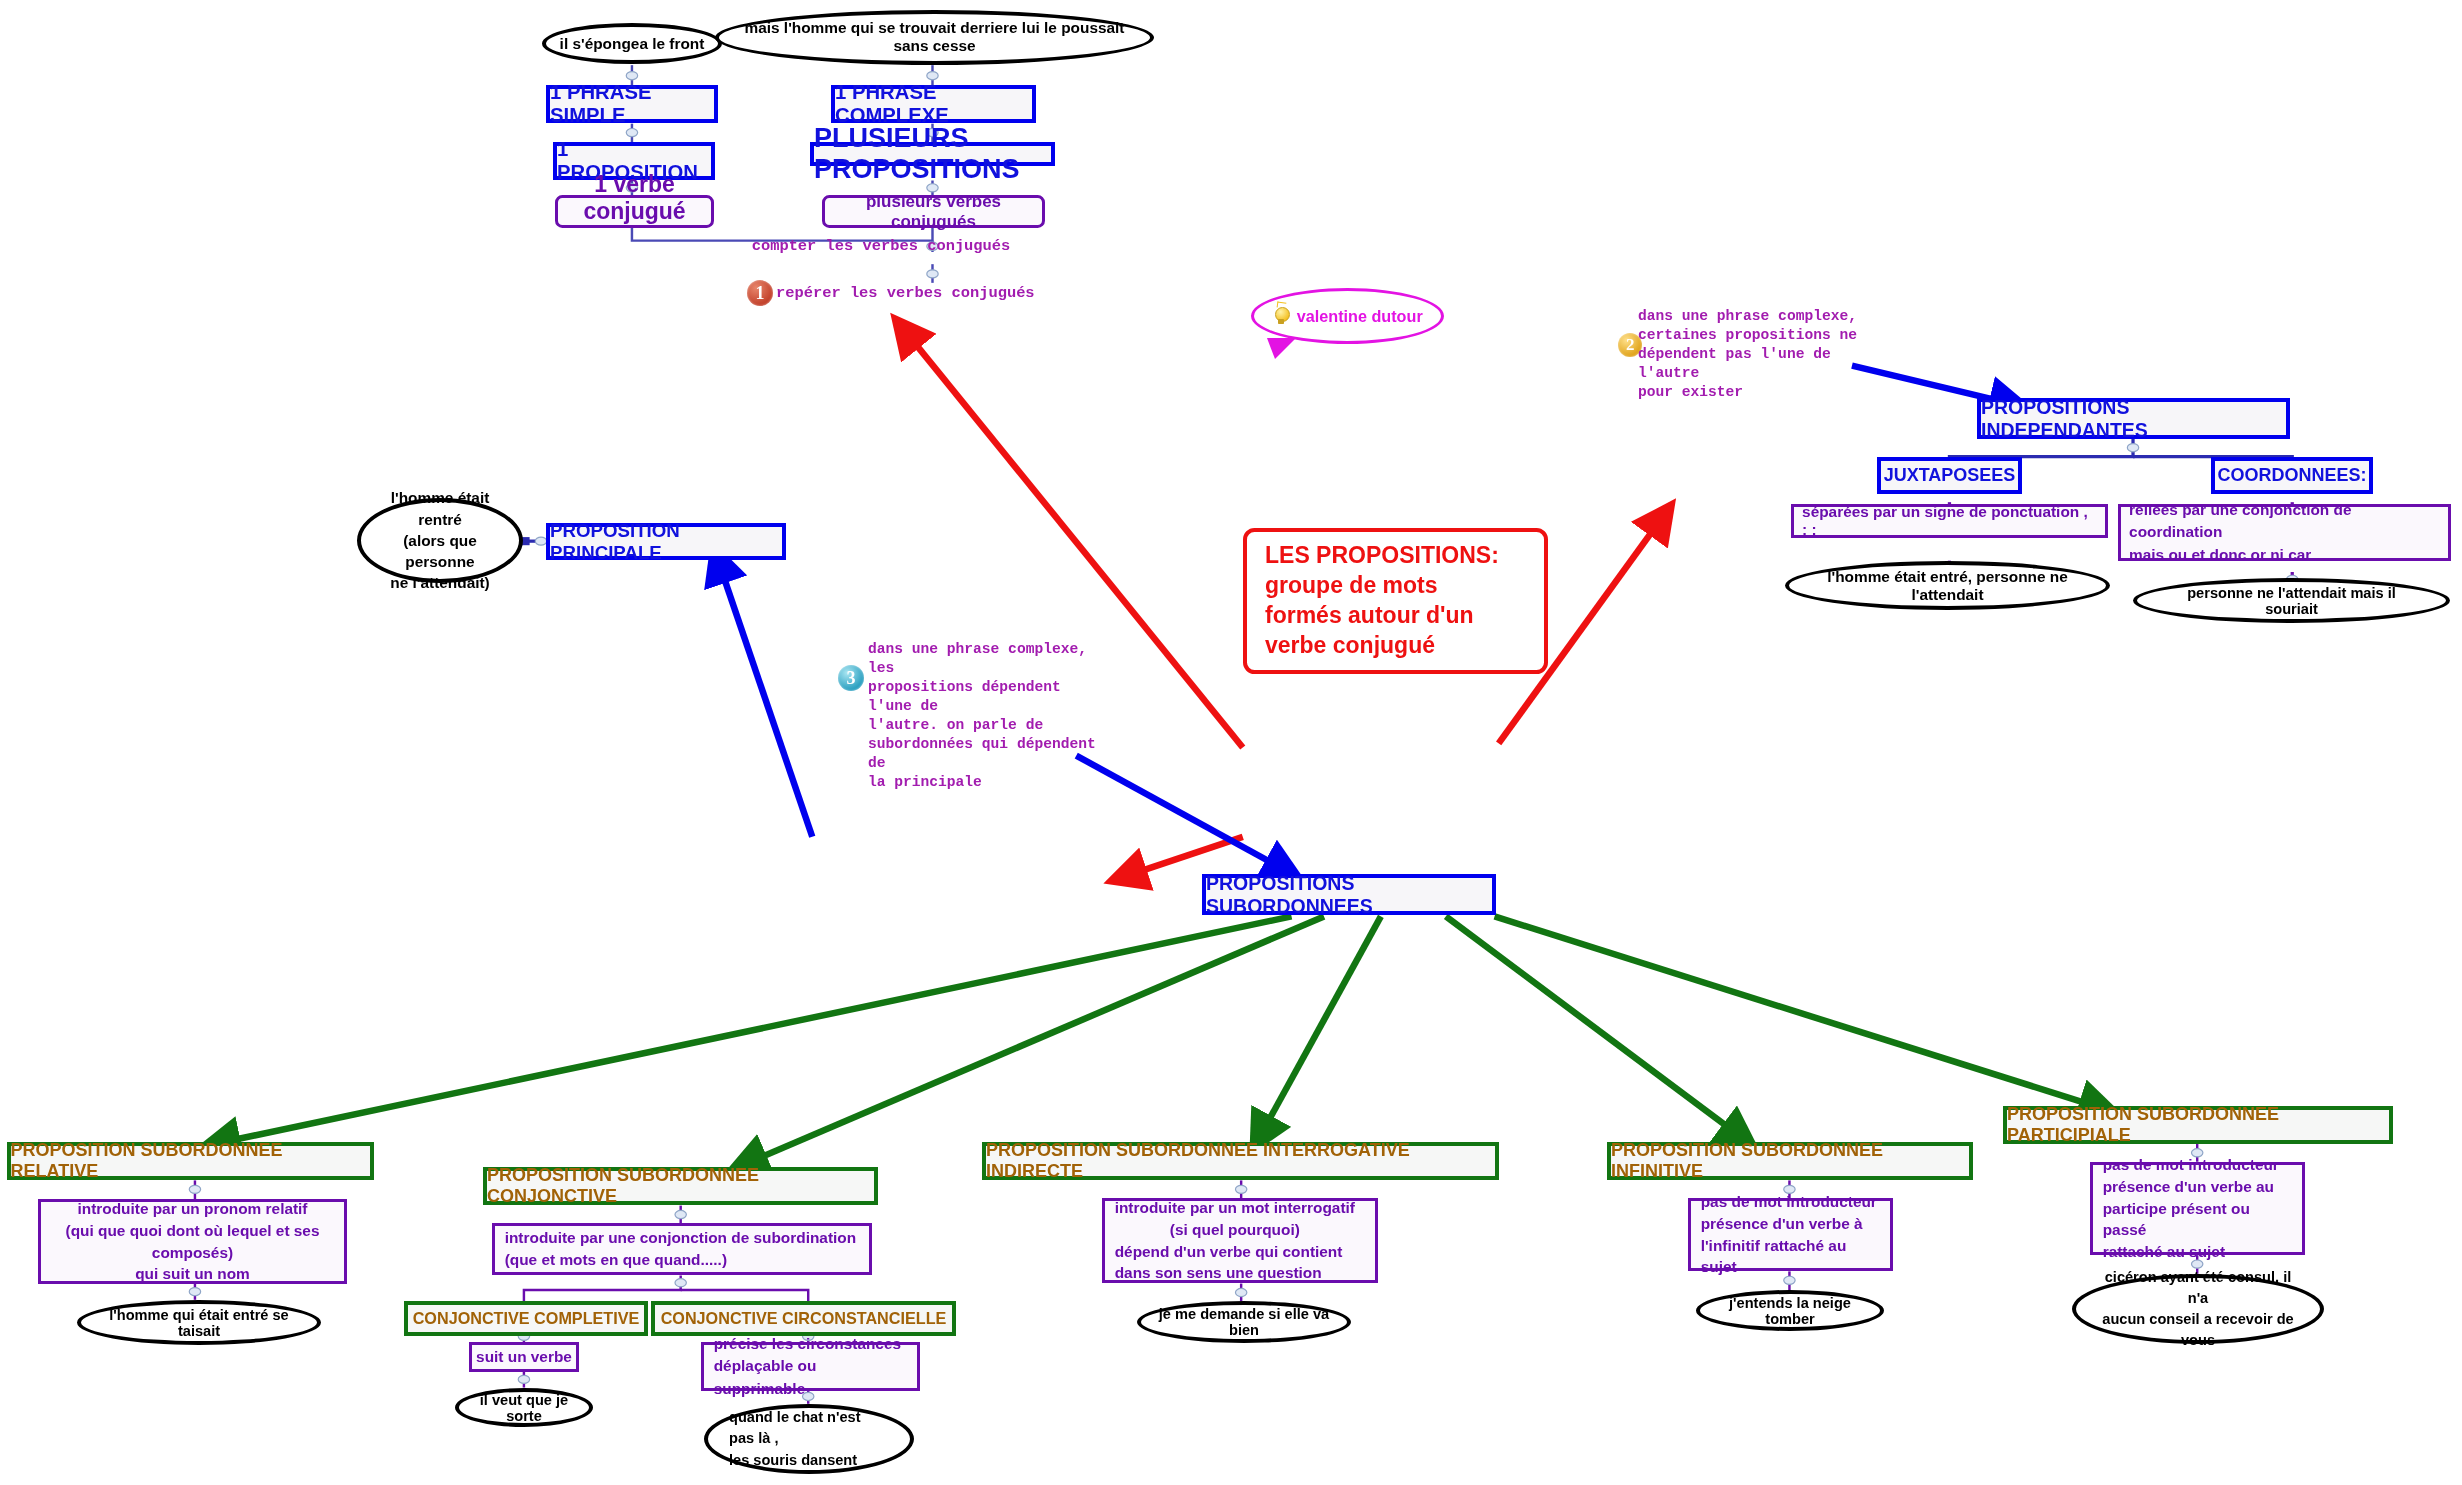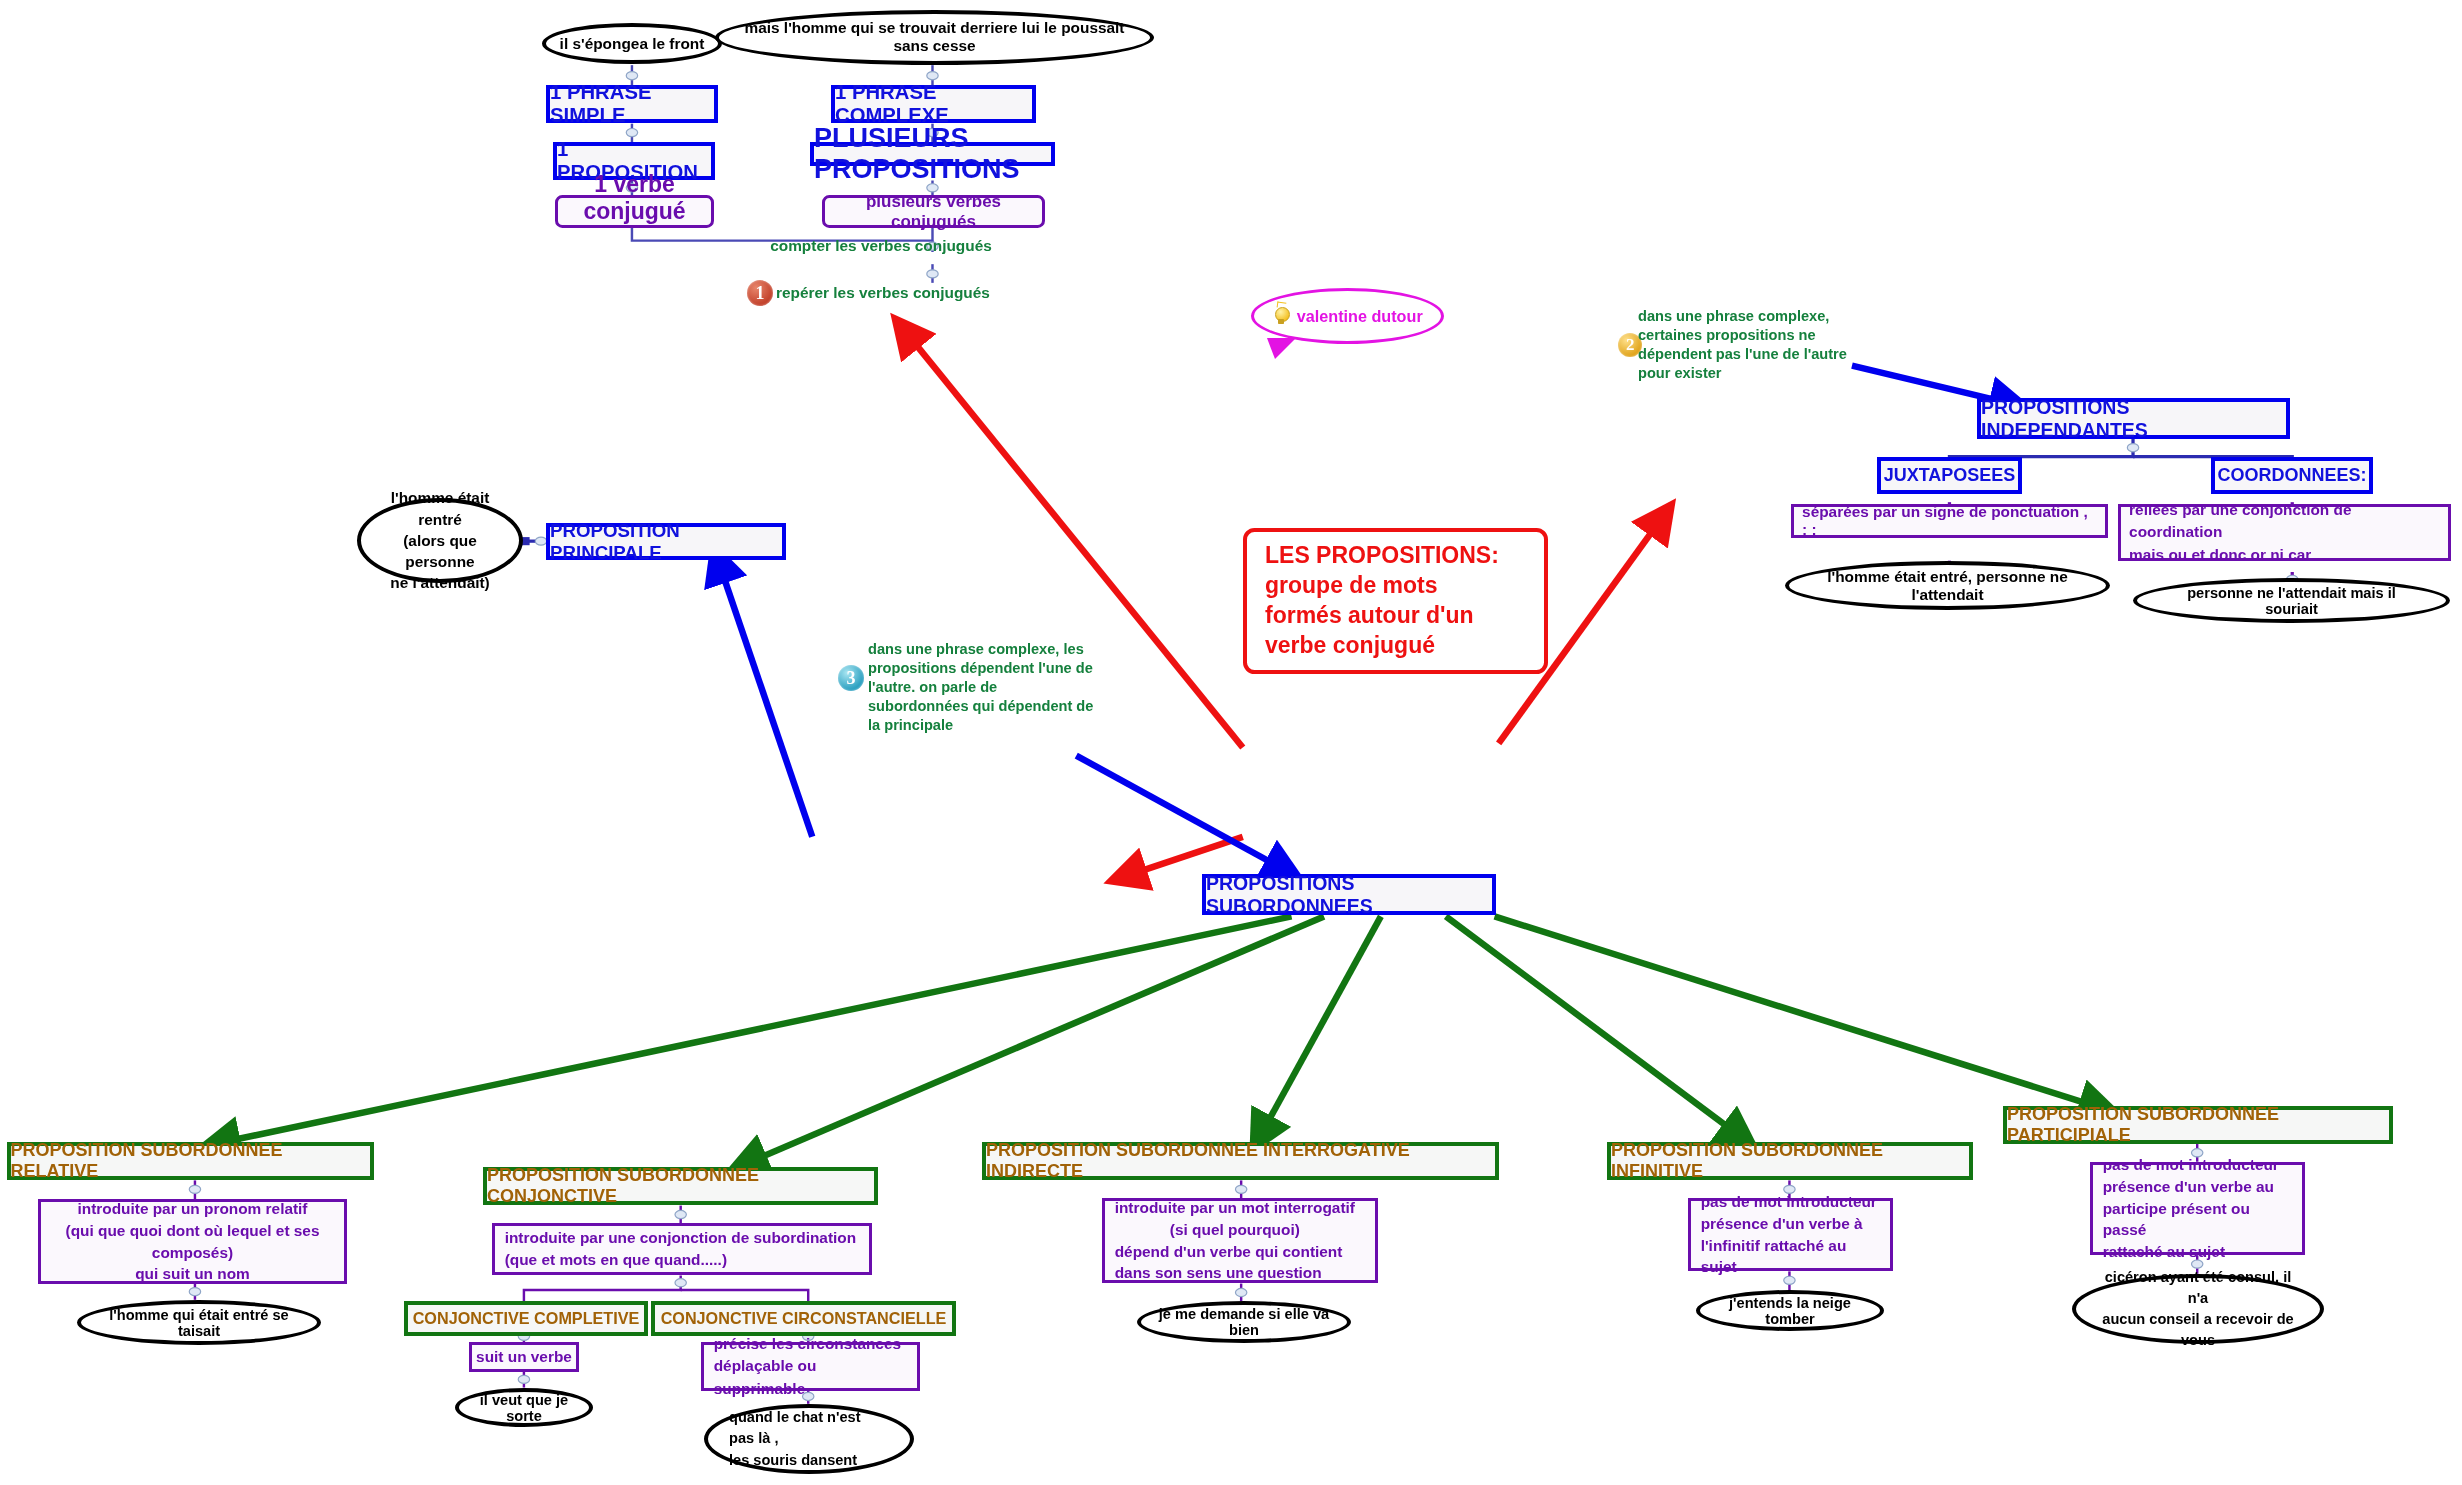--- a/index.html
+++ b/index.html
@@ -22,21 +22,21 @@
 
   
   .oval{border:4.1px solid #000;border-radius:50%;background:#fff;color:#000;font-weight:bold;text-align:center;}
 
   
   .redbox{border:4.9px solid #ee1111;border-radius:11.4px;background:#fff;color:#ee1111;font-weight:bold;
           text-align:left;justify-content:flex-start;align-items:center;}
   .redbox span{display:block;line-height:1.30;}
 
   
-  .annot{position:absolute;color:#15803d;font-weight:bold;line-height:1.30;text-align:left;}
+  .annot{position:absolute;color:#a21caf;font-weight:bold;line-height:1.30;text-align:left;font-family:Liberation Mono, monospace;}
 
   
   .badge{position:absolute;border-radius:50%;color:#fff;font-weight:bold;display:flex;
          align-items:center;justify-content:center;font-family:"Liberation Serif",serif;}
   .badge.b1{background:radial-gradient(circle at 35% 30%,#e8866b,#c2402a 70%);box-shadow:inset 0 0 2.4px rgba(255,255,255,.6);}
   .badge.b2{background:radial-gradient(circle at 35% 30%,#ffe08a,#e0a31a 70%);box-shadow:inset 0 0 2.4px rgba(255,255,255,.6);}
   .badge.b3{background:radial-gradient(circle at 35% 30%,#a9e6f2,#2a9fc0 70%);box-shadow:inset 0 0 2.4px rgba(255,255,255,.6);}
 
   
   .bubble{position:absolute;border:3.2px solid #e313e3;border-radius:50%;background:#fff;

